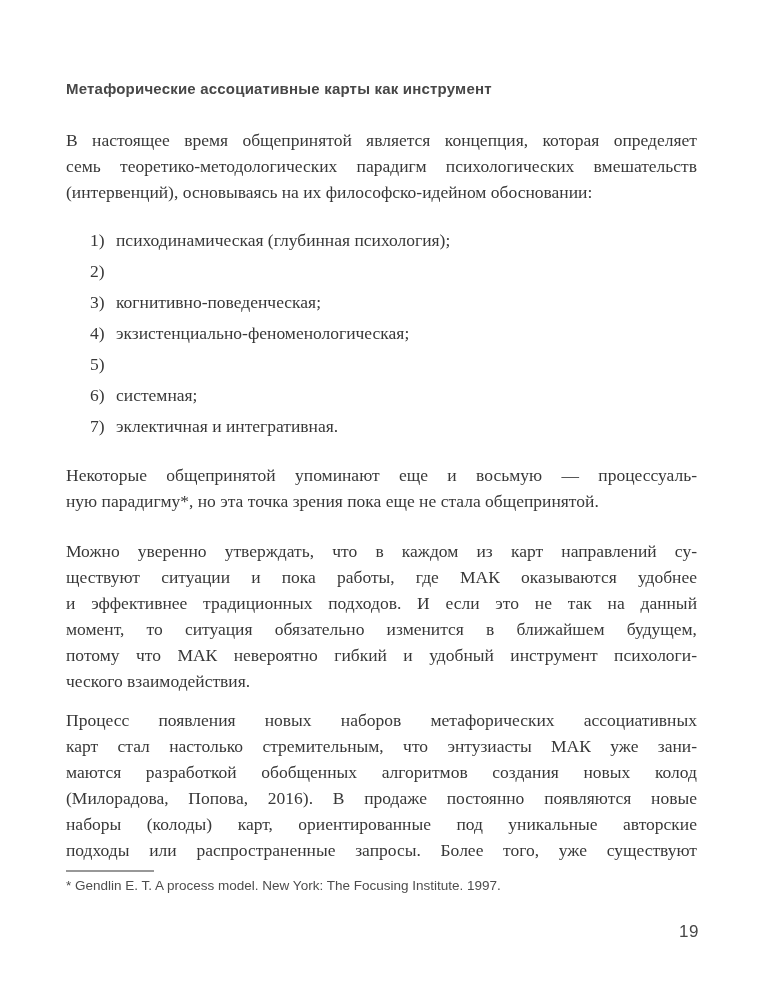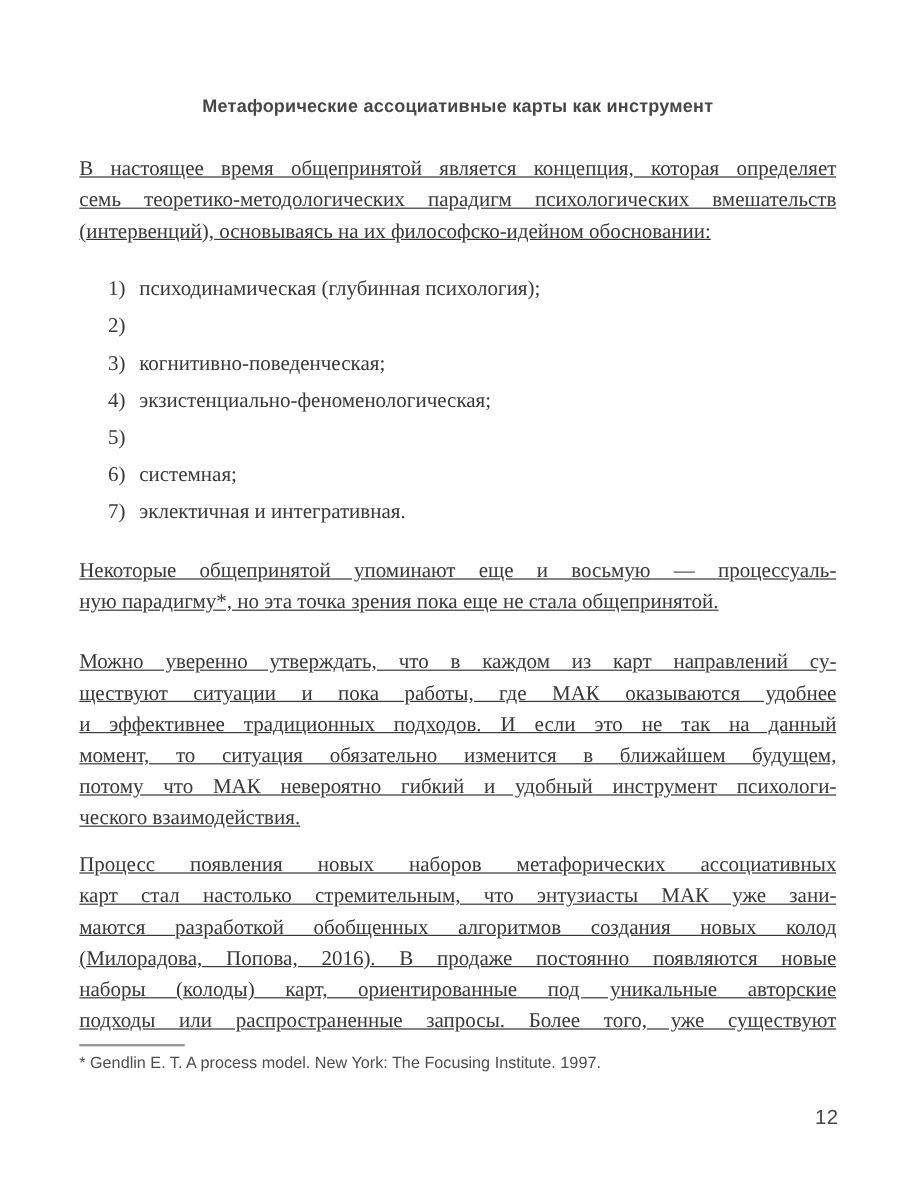--- a/index.html
+++ b/index.html
@@ -16,29 +16,28 @@
     padding: 80px 62px 0 66px;
     overflow: hidden;
     font-family: "Liberation Serif", "DejaVu Serif", serif;
     color: var(--ink, #383838);
   }
   .running-head {
     font-family: "Liberation Sans", "DejaVu Sans", sans-serif;
     font-weight: 700;
     font-size: 15px;
     line-height: 18px;
-    text-align: center;
+    text-align: left;
     color: var(--head_ink, #4a4a4a);
     letter-spacing: 0.2px;
     margin-bottom: 29px;
   }
   .para {
     font-size: 17.5px;
     line-height: 26px;
-    text-decoration: underline;
   }
   .jline {
     white-space: nowrap;
     overflow: hidden;
     text-align: justify;
     text-align-last: justify;
   }
   .jline.last {
     text-align: center;
     text-align-last: left;
@@ -143,15 +142,15 @@
     <div class="jline">(Милорадова, Попова, 2016). В продаже постоянно появляются новые</div>
     <div class="jline">наборы (колоды) карт, ориентированные под уникальные авторские</div>
     <div class="jline">подходы или распространенные запросы. Более того, уже существуют</div>
   </div>
 
   <div class="footnote-block">
     <div class="footnote-rule"></div>
     <div class="footnote-text">* Gendlin E. T. A process model. New York: The Focusing Institute. 1997.</div>
   </div>
 
-  <div class="page-number">12</div>
+  <div class="page-number">19</div>
 
 </div>
 
 </body></html>

